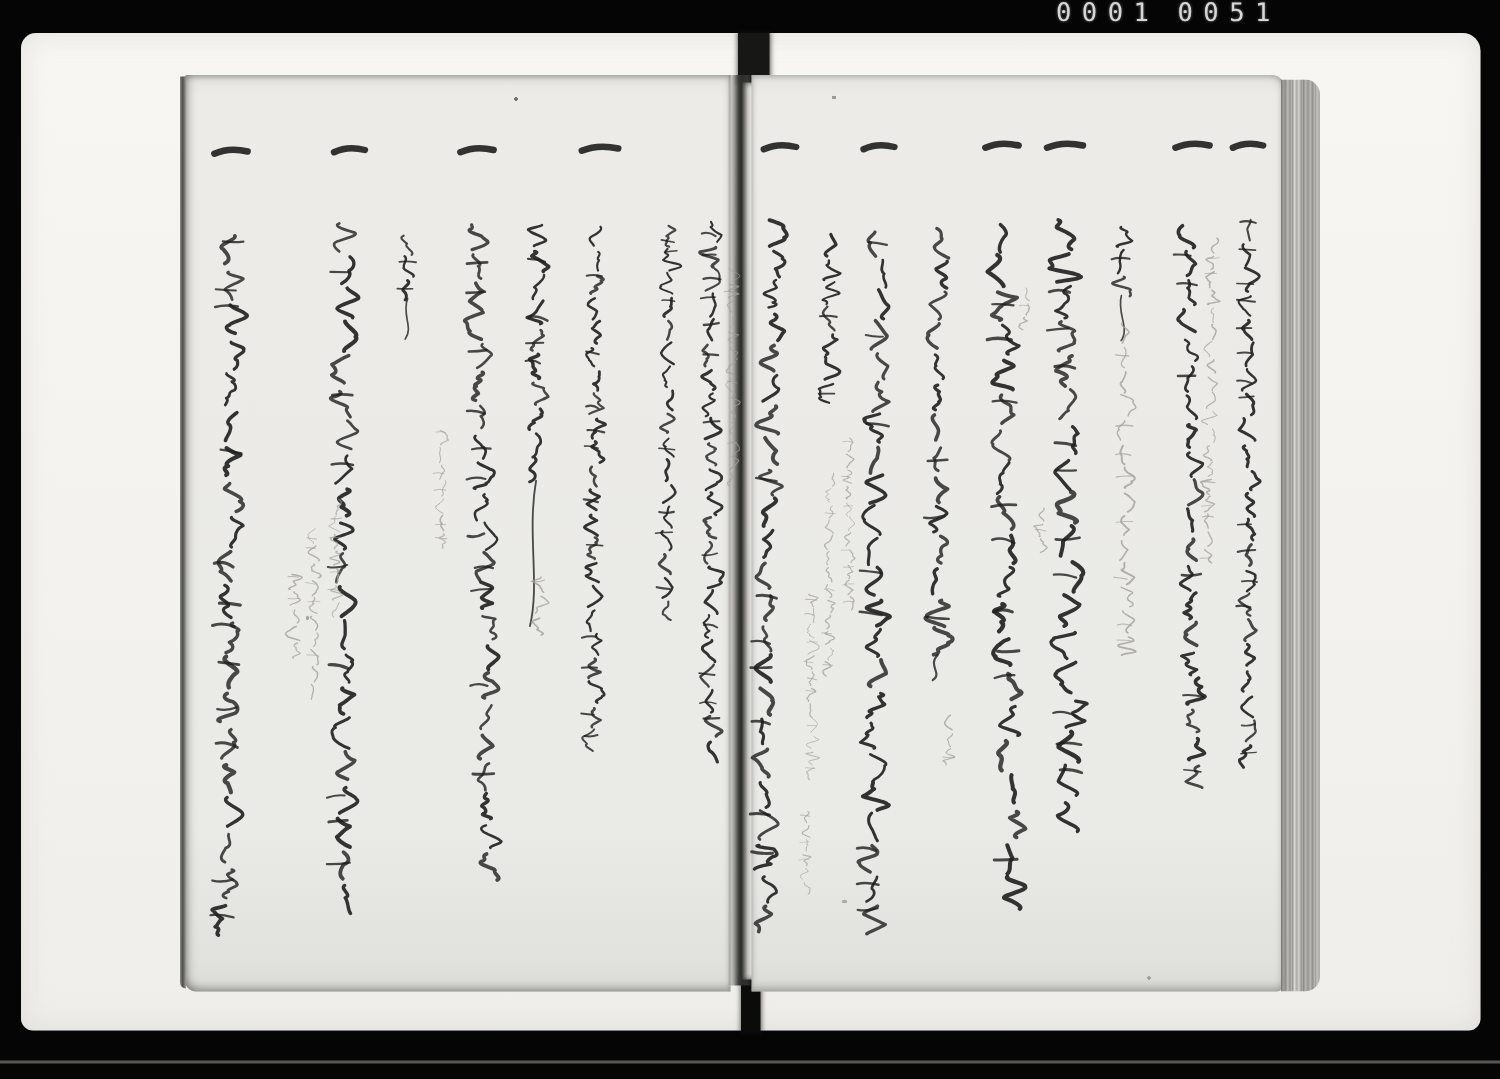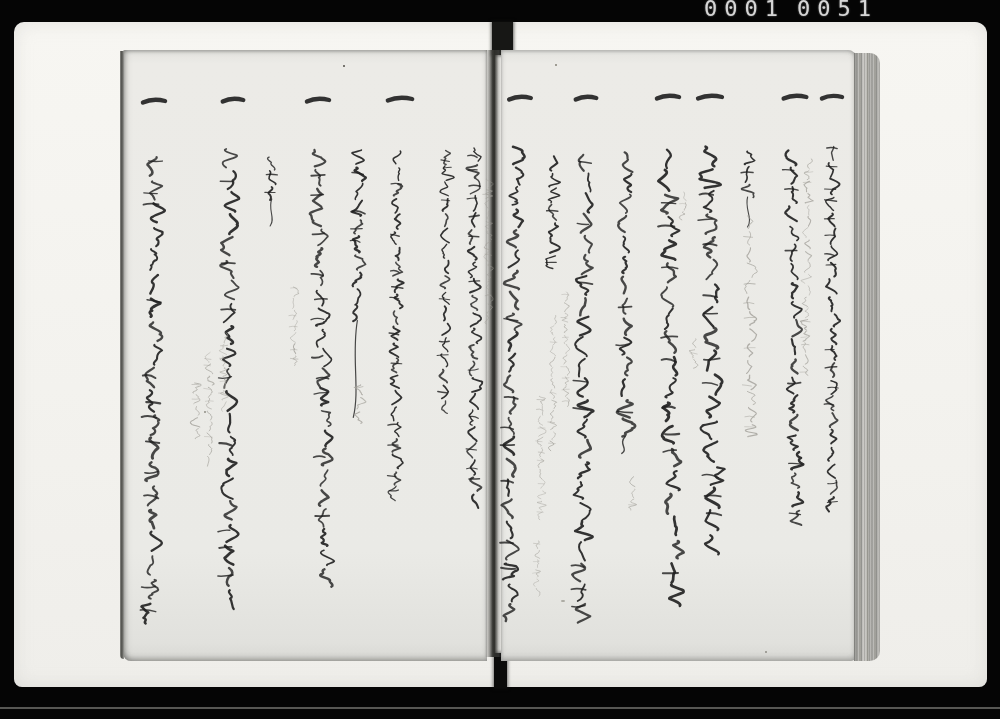--- a/index.html
+++ b/index.html
@@ -3,21 +3,21 @@
 <meta charset="utf-8">
 <style>
   html,body{margin:0;padding:0;background:#000;}
   .stage{
     position:relative;width:1000px;height:719px;overflow:hidden;
     background:#050505;font-family:"Liberation Sans",sans-serif;
   }
   
   .counter{
     position:absolute;left:704px;top:-1px;height:20px;
-    font-family:"DejaVu Sans Mono",monospace;font-size:22px;line-height:20px;
+    font-family:"DejaVu Sans Mono",monospace;font-size:17px;line-height:20px;
     color:#d6d6d6;letter-spacing:7px;text-shadow:0 0 2px rgba(255,255,255,.45);
     white-space:nowrap;
   }
   .counter .grp2{margin-left:12px;}
   
   .sheet{
     position:absolute;left:14px;top:22px;width:973px;height:665px;
     background:linear-gradient(180deg,#f7f6f2 0%,#f3f2ee 55%,#efeeea 100%);
     border-radius:10px 12px 8px 8px;
     box-shadow:inset 0 0 18px rgba(190,190,186,.35);

